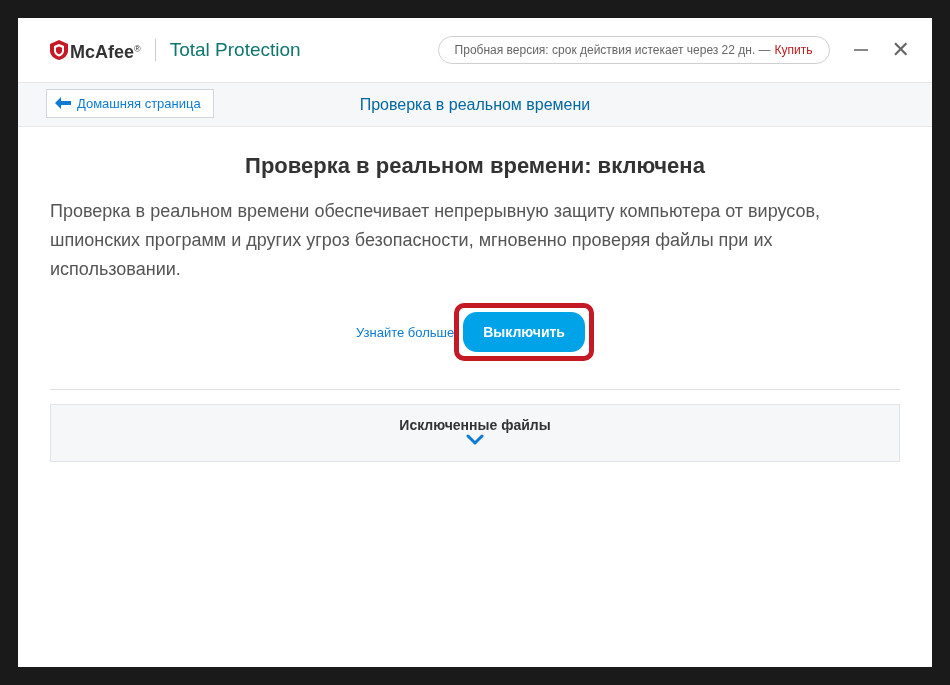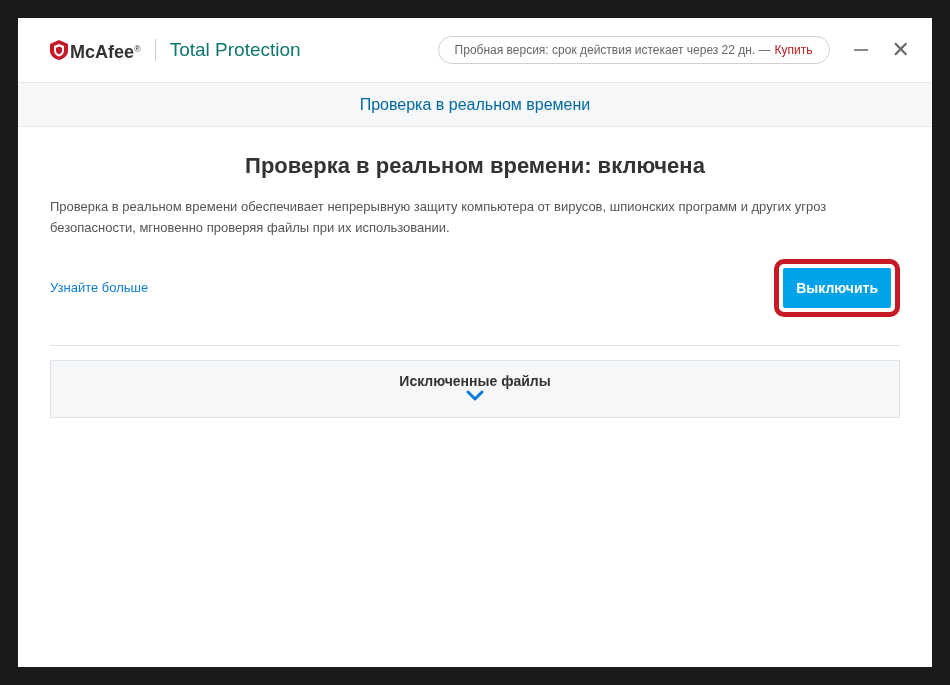--- a/index.html
+++ b/index.html
@@ -133,52 +133,52 @@
       background: #fff;
     }
     .heading {
       font-size: 22px;
       font-weight: 600;
       color: #333;
       margin-bottom: 18px;
       text-align: center;
     }
     .description {
-      font-size: 13px;
+      font-size: 18px;
       color: #555;
       line-height: 1.6;
       margin-bottom: 20px;
     }
     .action-row {
       display: flex;
       align-items: center;
-      justify-content: space-between;
+      justify-content: center;
       margin-bottom: 28px;
     }
     .learn-more {
       color: #0d7bd6;
       font-size: 13px;
       text-decoration: none;
       cursor: pointer;
     }
     .highlight-box {
       border: 5px solid #c61926;
       border-radius: 10px;
       padding: 4px;
       display: inline-block;
     }
     .primary-btn {
       background: #00a3e8;
       color: #fff;
       border: none;
-      padding: 12px 13px;
+      padding: 12px 20px;
       font-size: 14px;
       font-weight: 600;
       cursor: pointer;
-      border-radius: 2px;
+      border-radius: 14px;
     }
     .hr {
       border: none;
       border-top: 1px solid #e0e0e0;
       margin-bottom: 14px;
     }
     .expander {
       background: #f5f7f9;
       border: 1px solid #e0e4e8;
       padding: 12px 16px;
@@ -220,20 +220,28 @@
       <span>Пробная версия: срок действия истекает через 22 дн. —</span>
       <a href="#">Купить</a>
     </div>
     <div class="win-controls">
       <div class="win-minimize"></div>
       <div class="win-close">✕</div>
     </div>
   </div>
 
   <div class="subbar">
+    <div class="back-crumb">
+      <span class="back-arrow">
+        <svg width="16" height="12" viewBox="0 0 16 12">
+          <path d="M6 0 L0 6 L6 12 L6 8 L16 8 L16 4 L6 4 Z" fill="#0d7bd6"></path>
+        </svg>
+      </span>
+      <span>Домашняя страница</span>
+    </div>
     <div class="page-title">Проверка в реальном времени</div>
   </div>
 
   <div class="content">
     <h1 class="heading">Проверка в реальном времени: включена</h1>
     <p class="description">Проверка в реальном времени обеспечивает непрерывную защиту компьютера от вирусов, шпионских программ и других угроз безопасности, мгновенно проверяя файлы при их использовании.</p>
 
     <div class="action-row">
       <a class="learn-more">Узнайте больше</a>
       <span class="highlight-box">

